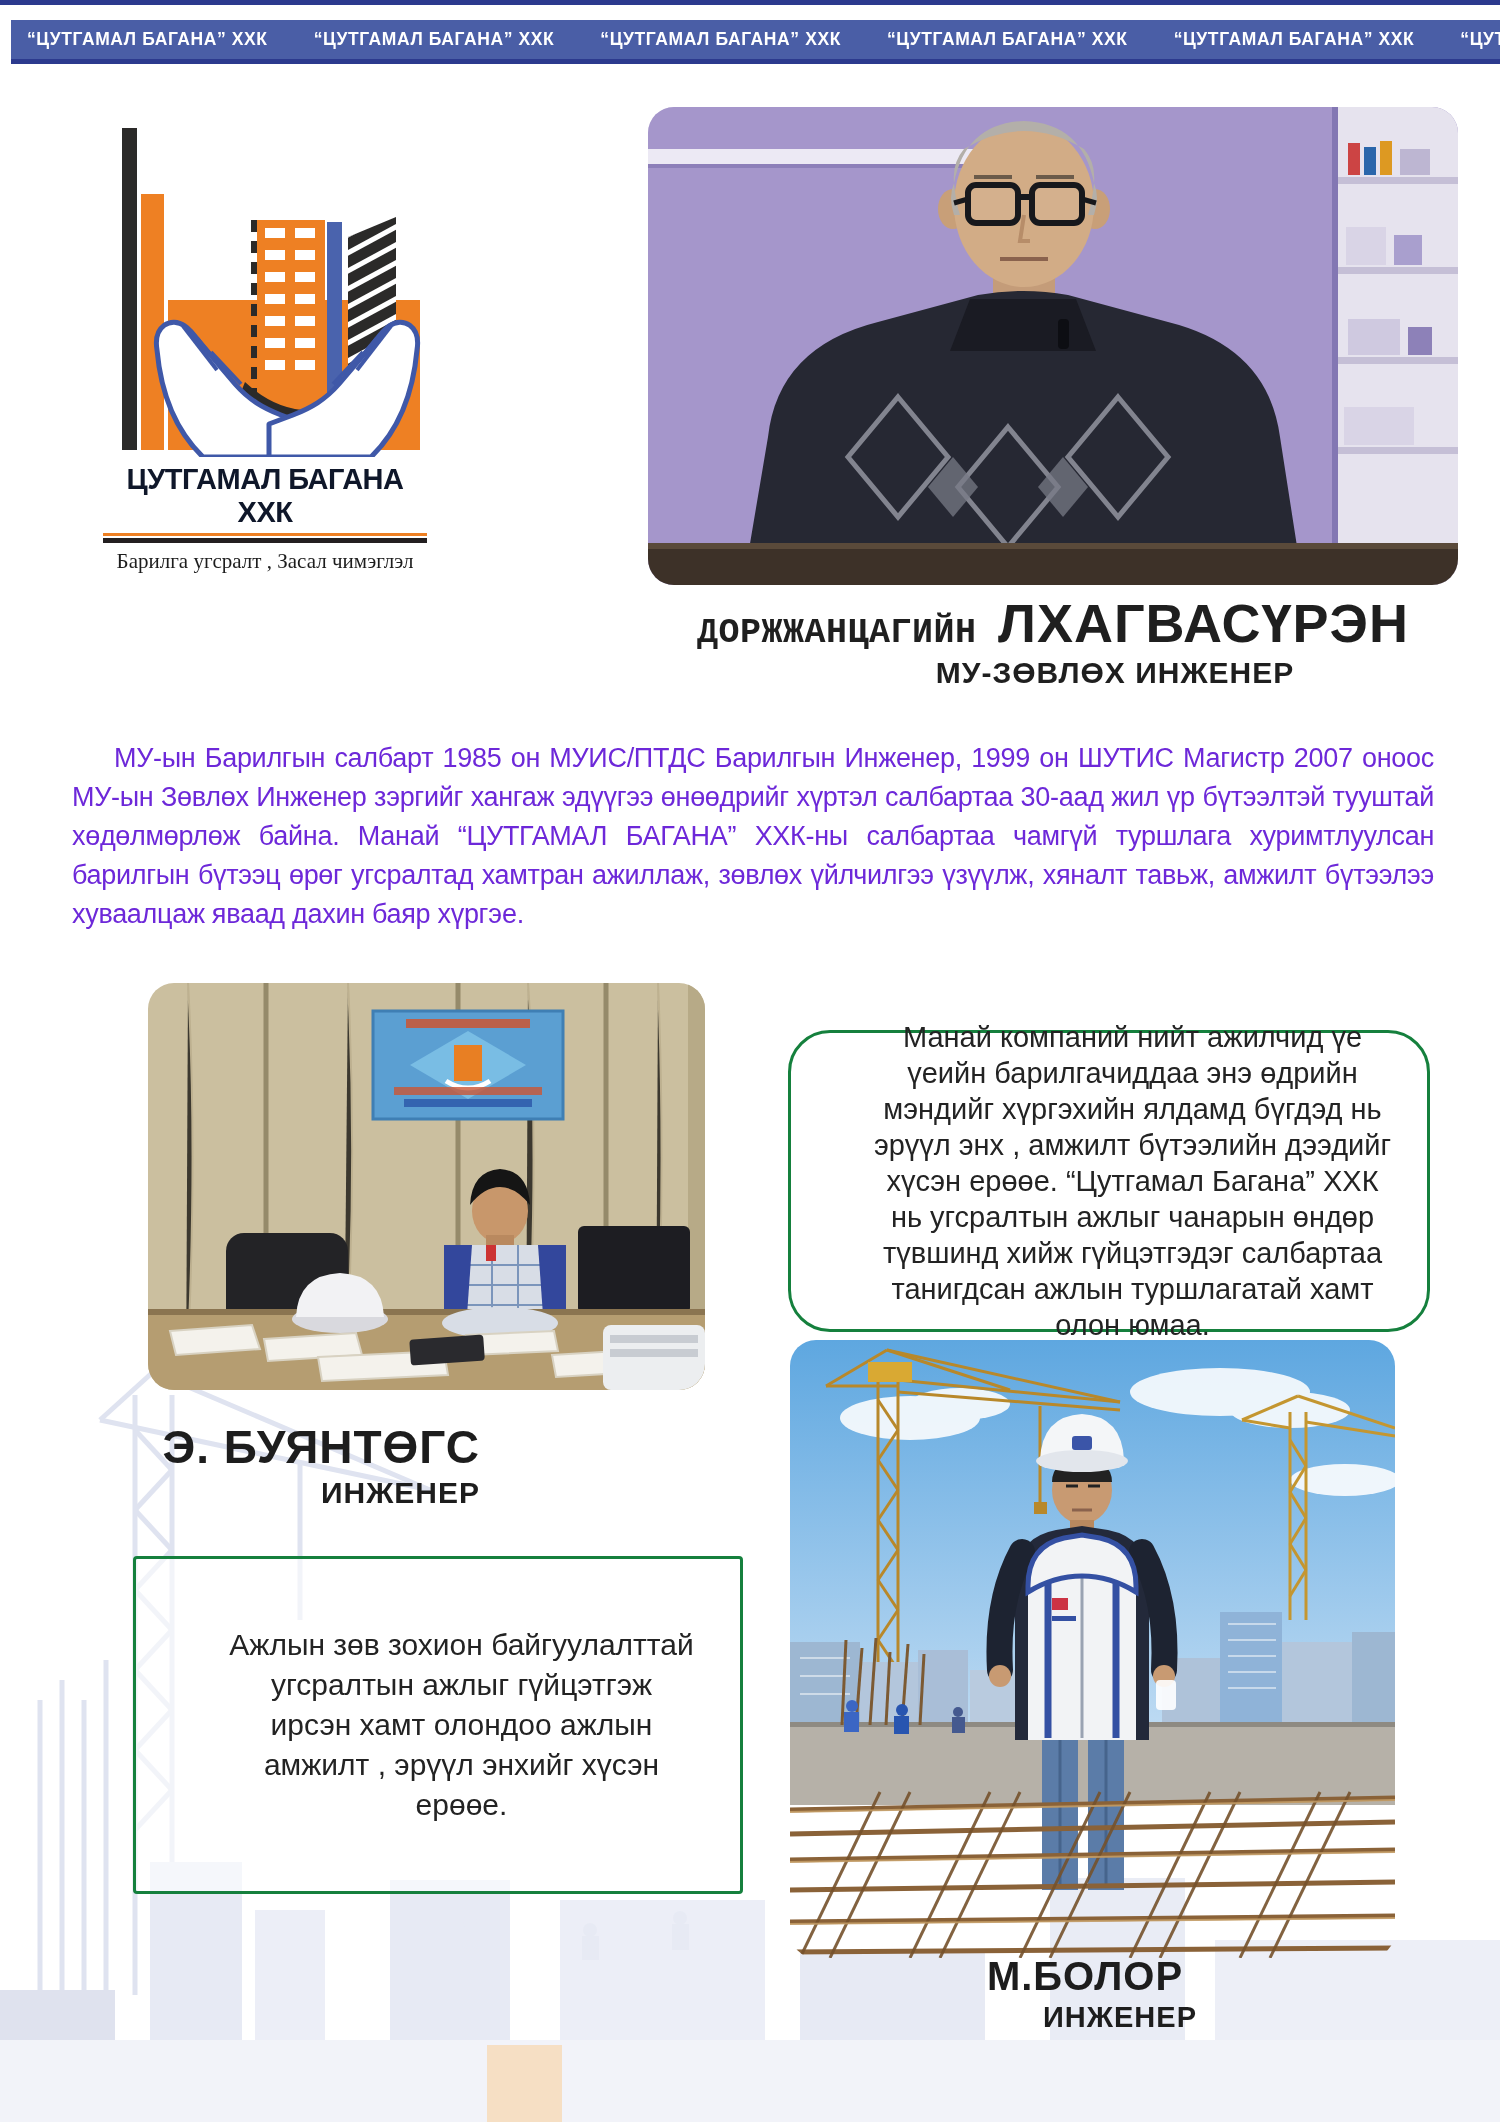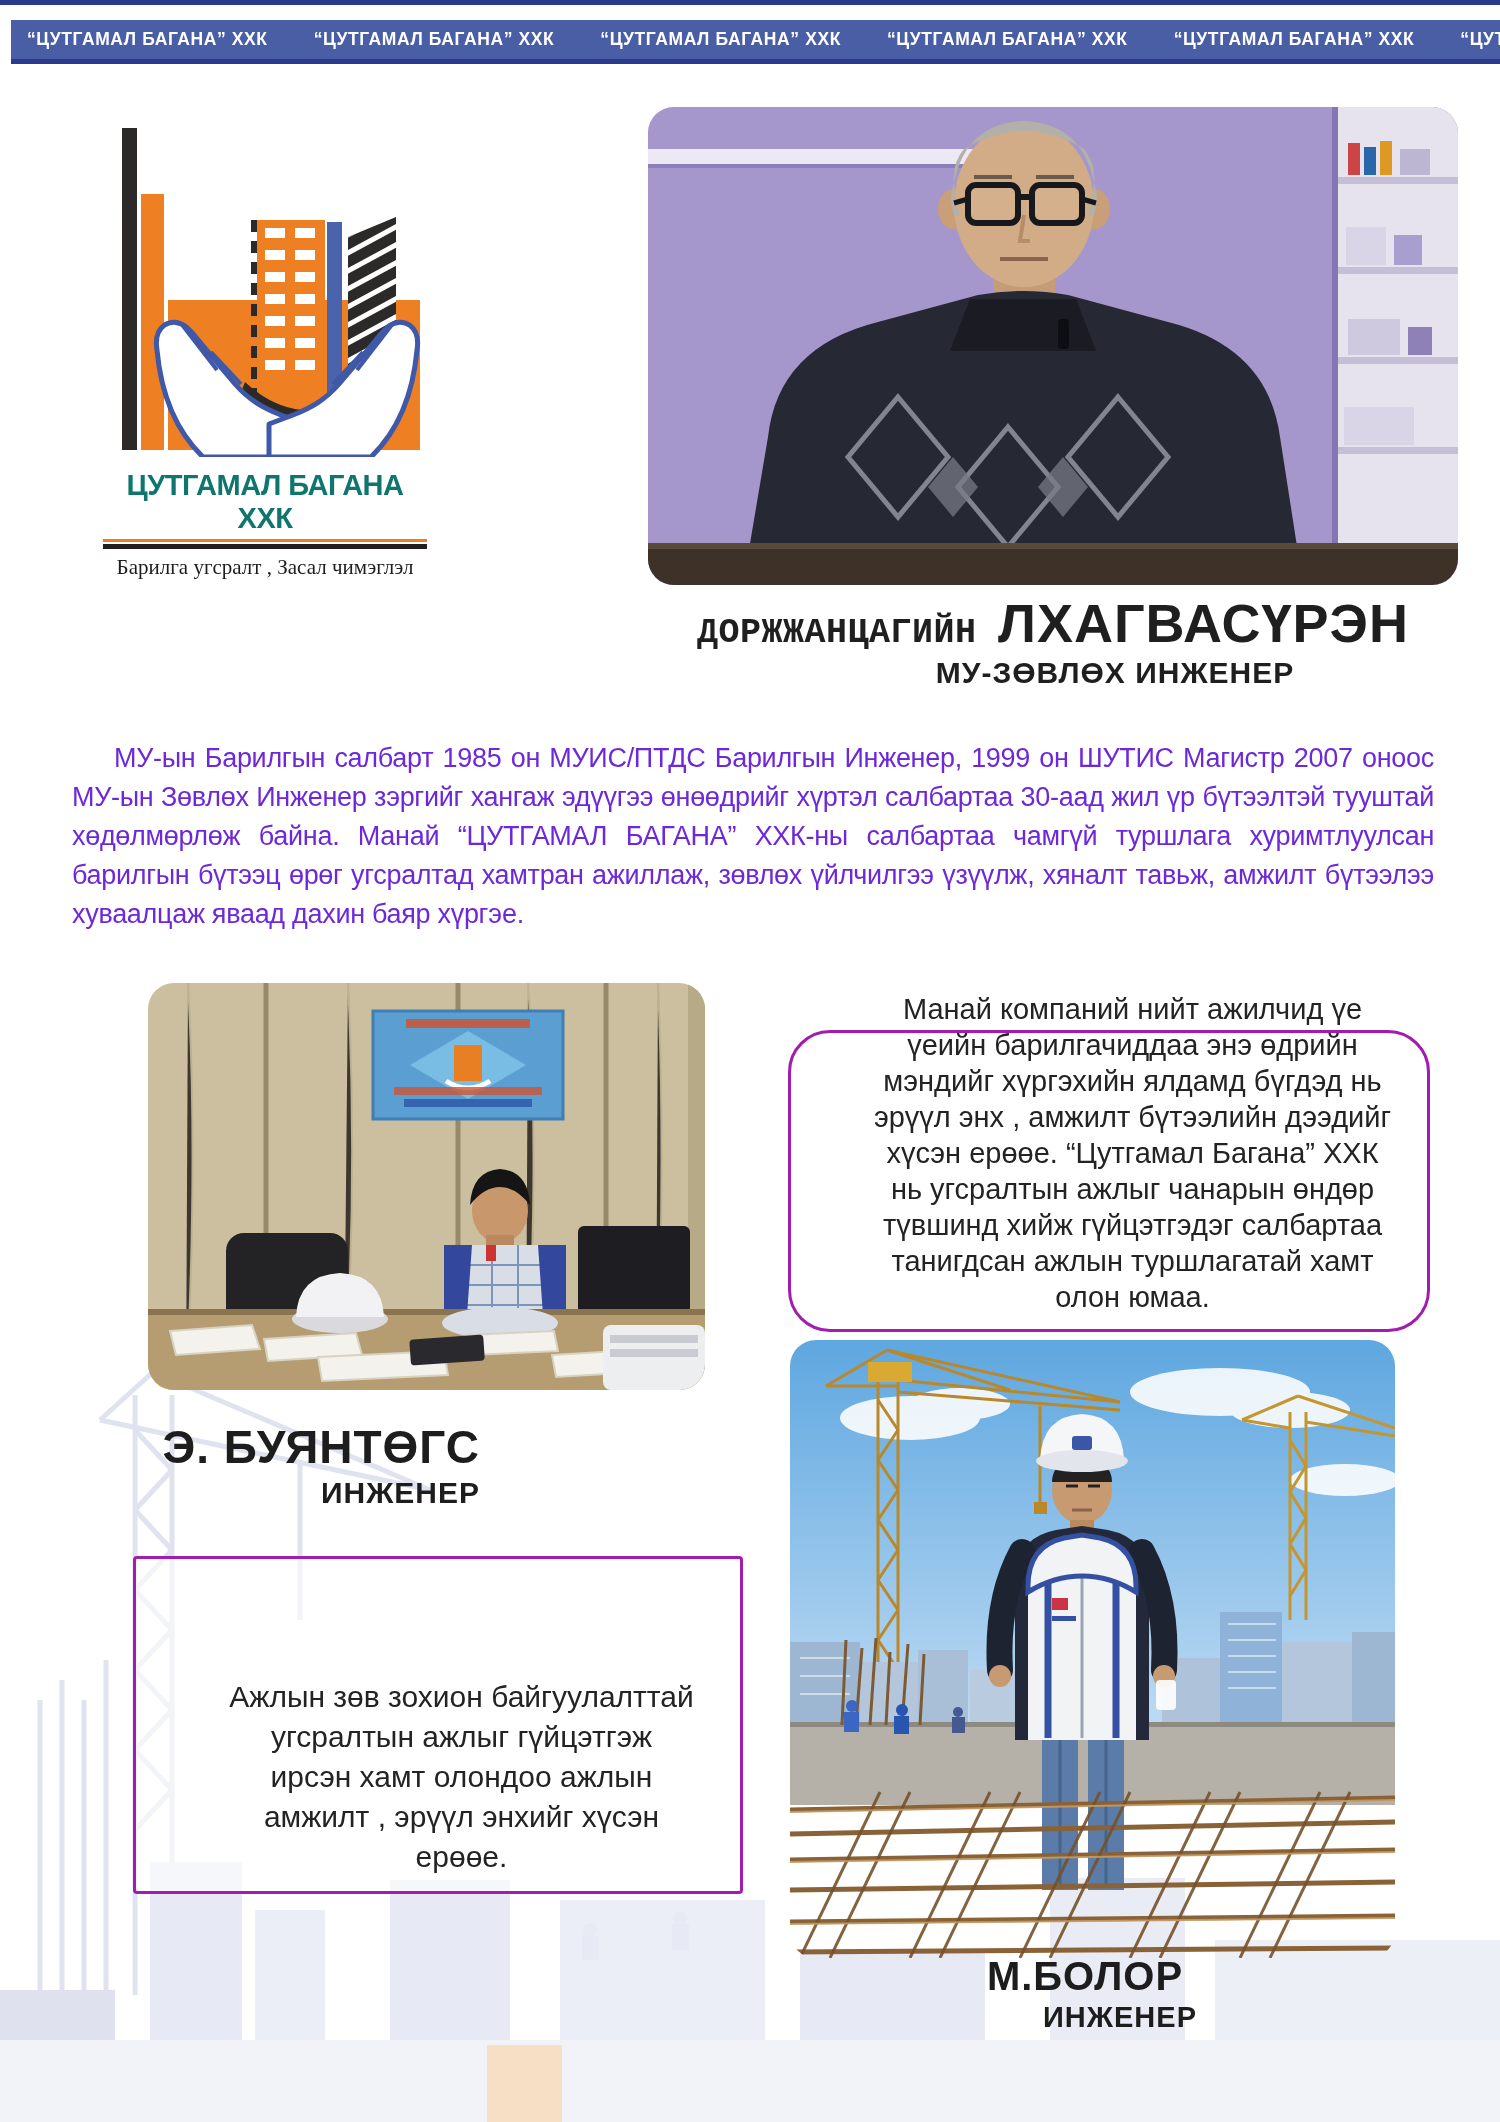--- a/index.html
+++ b/index.html
@@ -9,22 +9,22 @@
   
   .top-strip{position:absolute;top:0;left:0;width:100%;height:5px;background:#2c3a8e;z-index:3;}
   .header-band{position:absolute;top:20px;left:11px;width:100%;height:44px;background:#4a5ea6;
                border-bottom:5px solid #2c3a8e;display:flex;align-items:center;gap:46px;
                padding-left:16px;overflow:hidden;white-space:nowrap;z-index:3;box-sizing:border-box;}
   .header-item{flex:none;color:#ffffff;font-weight:bold;font-size:17.5px;letter-spacing:.6px;}
 
   
   .logo-block{position:absolute;left:103px;top:112px;width:324px;z-index:2;}
   .logo-art{display:block;margin:0 auto;}
-  .logo-company{margin-top:12px;text-align:center;font-size:29px;font-weight:bold;
-                letter-spacing:-.5px;color:#0f766e;}
+  .logo-company{margin-top:6px;text-align:center;font-size:29px;font-weight:bold;
+                letter-spacing:-.5px;color:#0f172a;}
   .logo-divider-orange{height:3px;background:#ee8023;margin-top:4px;}
   .logo-divider-black{height:5px;background:#231f20;margin-top:2px;}
   .logo-tagline{margin-top:6px;text-align:center;font-family:"Liberation Serif",serif;
                 font-size:21px;color:#1d1d1d;}
 
   
   .photo{position:absolute;overflow:hidden;border-radius:26px;z-index:2;}
   .photo svg{display:block;}
   .photo1{left:648px;top:107px;width:810px;height:478px;}
   .photo2{left:148px;top:983px;width:557px;height:407px;}
@@ -33,22 +33,22 @@
   
   .person1-block{position:absolute;left:648px;top:592px;width:810px;text-align:center;z-index:2;}
   .person1-surname{font-size:35px;font-weight:bold;letter-spacing:.5px;font-family:Liberation Mono, monospace;}
   .person1-givenname{font-size:54px;font-weight:bold;letter-spacing:1px;}
   .person1-title{display:block;margin-top:2px;font-size:30px;font-weight:bold;letter-spacing:1px;
                  transform:translateX(62px);}
   .bio{position:absolute;left:72px;top:712px;width:1362px;font-size:27px;line-height:39px;
        text-align:justify;text-indent:42px;letter-spacing:-.3px;color:#6d28d9;z-index:2;}
 
   
-  .bubble{position:absolute;background:rgba(255,255,255,.88);border:3px solid #a21caf;
-          border-radius:42px;display:flex;align-items:flex-end;justify-content:center;
+  .bubble{position:absolute;background:rgba(255,255,255,.88);border:3px solid #15803d;
+          border-radius:42px;display:flex;align-items:center;justify-content:center;
           box-sizing:border-box;z-index:2;padding-left:47px;}
   .bubble-text{font-size:29px;line-height:36px;text-align:center;color:#232323;padding:14px 34px;}
   .bubble1{left:788px;top:1030px;width:642px;height:302px;}
   .box2{left:133px;top:1556px;width:610px;height:338px;border-radius:4px;background:rgba(255,255,255,.6);}
   .box2 .bubble-text{line-height:40px;font-size:30px;padding:14px 44px;}
 
   
   .person2-block{position:absolute;left:80px;top:1420px;width:400px;text-align:right;z-index:2;}
   .person3-block{position:absolute;left:935px;top:1954px;width:300px;text-align:center;z-index:2;}
   .pname{display:block;font-size:46px;font-weight:bold;letter-spacing:1px;color:#1d1d1d;}

